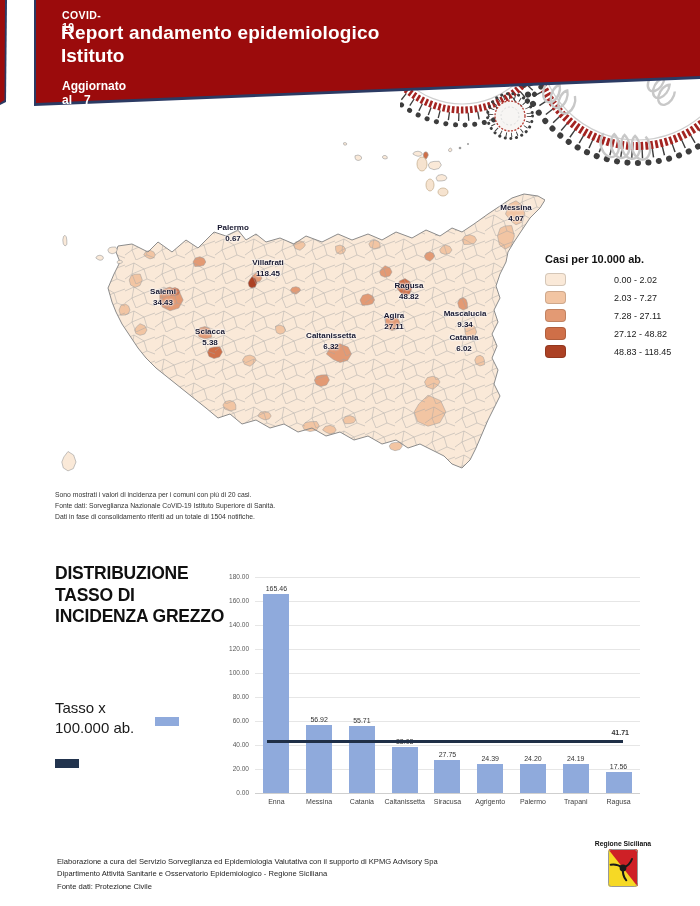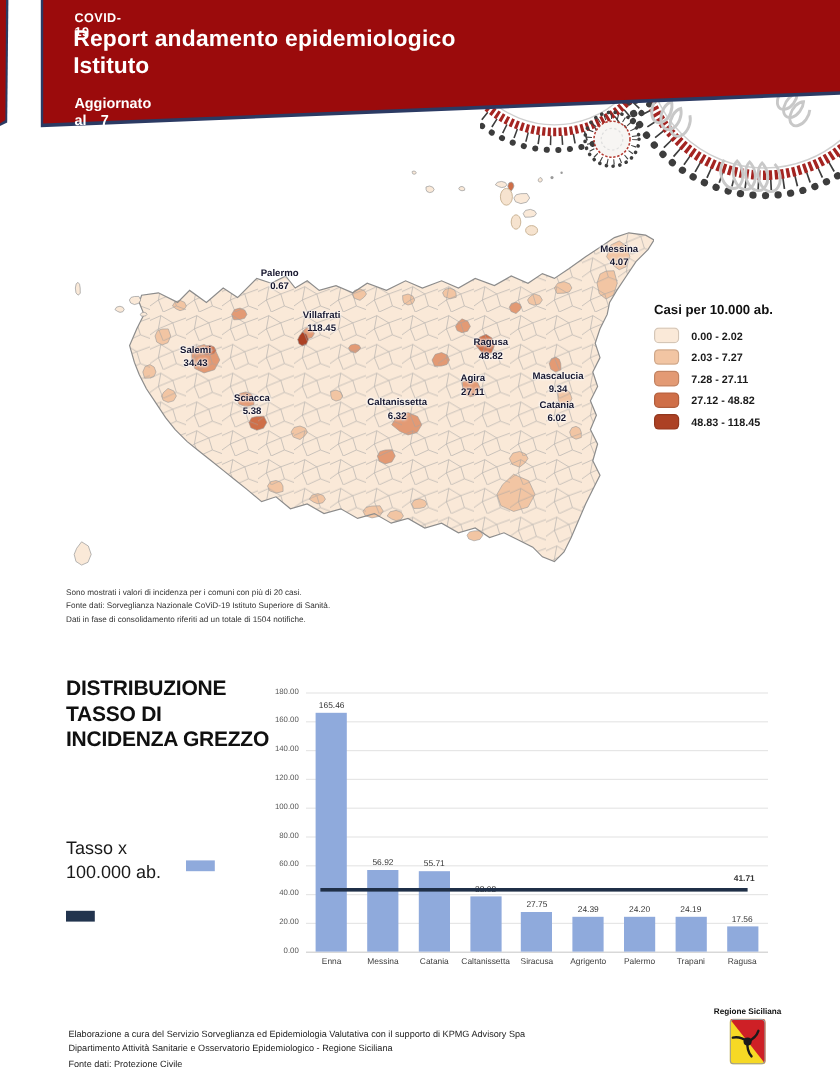--- a/index.html
+++ b/index.html
@@ -22,21 +22,21 @@
   .island-fill{fill:#FAE9D8;}
   .map-label{position:absolute;transform:translate(-50%,-50%);text-align:center;
      font-size:8px;font-weight:bold;color:#16162e;line-height:1.4;white-space:nowrap;
      text-shadow:0 0 2px #fff,0 0 2px #fff,0 0 3px #fff;}
 
   .map-legend{position:absolute;left:545px;top:253px;width:150px;}
   .map-legend-title{font-size:11px;font-weight:bold;color:#111;margin-bottom:8px;}
   .legend-row{display:flex;align-items:center;margin-bottom:5px;}
   .legend-swatch{width:21px;height:13px;border-radius:4px;margin-right:10px;flex:none;
      box-shadow:inset 0 0 0 1px rgba(0,0,0,.15);}
-  .legend-range{font-size:9px;color:#1a1a1a;font-weight:700;}
+  .legend-range{font-size:9px;color:#1a1a1a;font-weight:400;margin-left:38px;}
 
   .map-footnotes{position:absolute;left:55px;top:489px;font-size:6.8px;line-height:1.65;color:#333;}
 
   
   .chart-title{position:absolute;left:55px;top:563px;font-size:17.5px;font-weight:bold;
      color:#101010;line-height:1.24;letter-spacing:-.2px;}
   .chart-legend{position:absolute;left:55px;top:698px;width:185px;}
   .cl-item{display:flex;align-items:center;margin-bottom:14px;}
   .cl-text{width:100px;font-size:15px;line-height:1.32;color:#1a1a1a;white-space:pre-line;}
   .cl-swatch{width:24px;height:9px;margin-top:7px;flex:none;}

